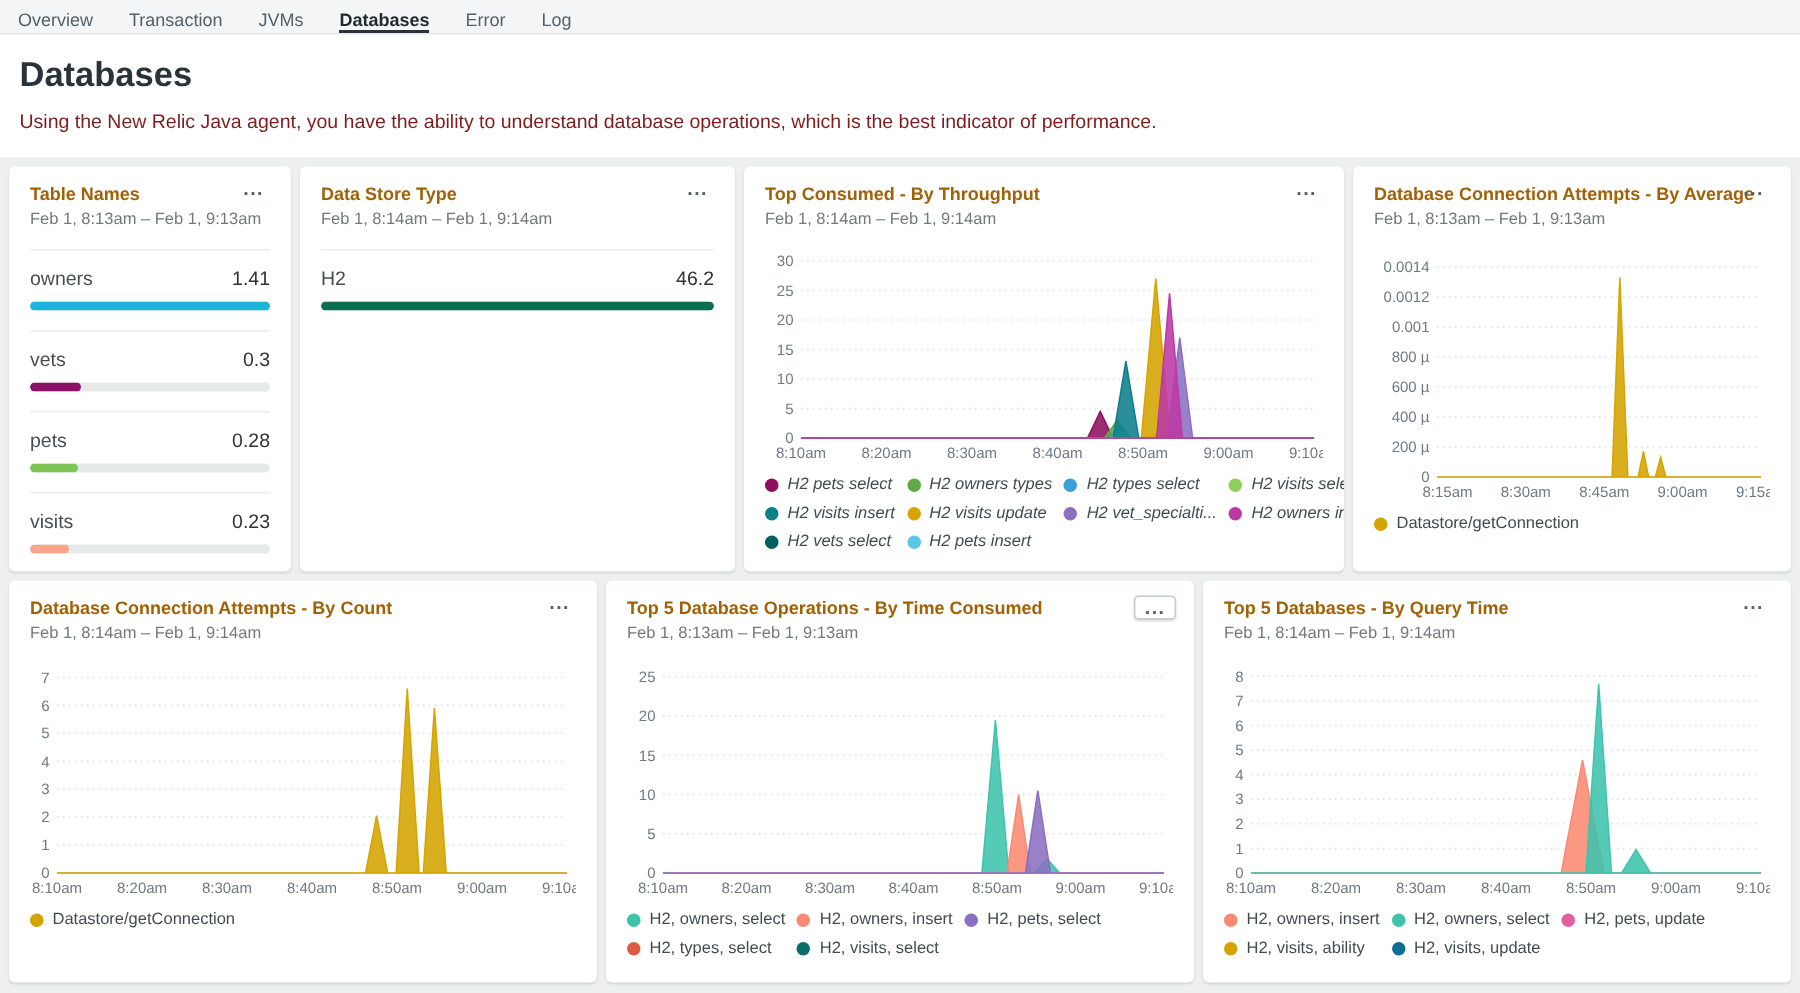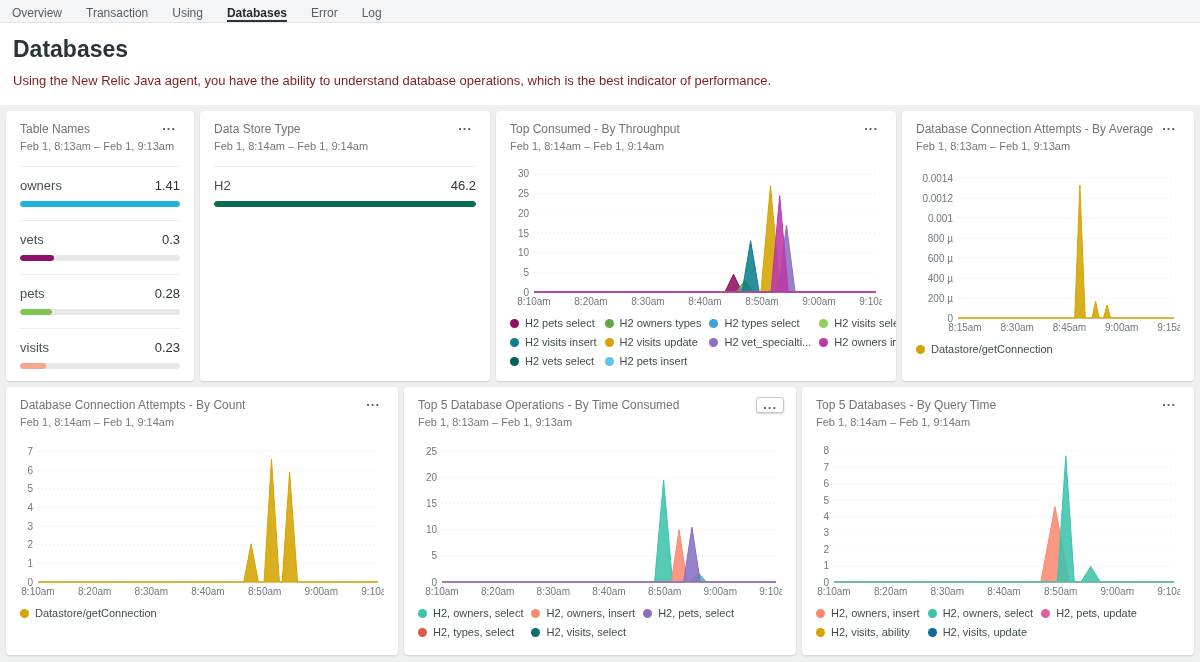--- a/index.html
+++ b/index.html
@@ -11,21 +11,21 @@
   .page-header{background:#fff;padding:13px 13px 17px}
   .page-title{font-size:23px;font-weight:bold;color:#28343a}
   .page-sub{font-size:13px;color:#7f1d1d;margin-top:10px}
   .main{padding:6px 6px 6px}
   .grid{display:grid;gap:6px;margin-bottom:6px}
   .row1{grid-template-columns:188px 290px 400px 1fr}
   .row2{grid-template-columns:repeat(3,1fr)}
   .card{background:#fff;border-radius:4px;box-shadow:0 1px 2px rgba(0,0,0,.13);padding:11px 14px;position:relative;overflow:hidden}
   .row1 .card{height:270px}
   .row2 .card{height:268px}
-  .card-title{font-size:12px;font-weight:normal;color:#737373}
+  .card-title{font-size:12px;font-weight:bold;color:#a16207}
   .card-range{font-size:11px;color:#72787c;margin-top:4px}
   .card-menu{position:absolute;top:8px;right:12px;font-size:13px;font-weight:bold;color:#535f66;letter-spacing:1px;cursor:pointer;padding:2px 6px;border-radius:3px;line-height:10px}
   .card-menu.boxed{border:1px solid #c6cacc;box-shadow:0 1px 2px rgba(0,0,0,.18);top:10px;background:#fff}
   .bars{margin-top:14px}
   .bar-row{border-top:1px solid #ebeced;padding:11px 0 13px}
   .bar-top{display:flex;justify-content:space-between;font-size:13px;color:#46504f;margin-bottom:8px}
   .bar-value{color:#2c3438}
   .bar-track{height:6px;background:#e7e9e9;border-radius:3px;overflow:hidden}
   .bar-fill{height:100%;border-radius:3px}
   .chart{margin-top:10px;line-height:0}
@@ -33,21 +33,21 @@
   .legend{display:grid;column-gap:8px;row-gap:7px;margin-top:9px;justify-content:start}
   .legend-item{display:flex;align-items:center;gap:6px;font-size:11px;color:#414c4e;cursor:pointer;white-space:nowrap}
   .dot{width:9px;height:9px;border-radius:50%;flex:none}
 </style>
 </head>
 <body>
 
 <div class="topnav" id="nav-tabs">
     <div class="tab">Overview</div>
     <div class="tab">Transaction</div>
-    <div class="tab">Using</div>
+    <div class="tab">JVMs</div>
     <div class="tab active">Databases</div>
     <div class="tab">Error</div>
     <div class="tab">Log</div>
   </div>
 
 <div class="page-header">
   <div class="page-title">Databases</div>
   <div class="page-sub">Using the New Relic Java agent, you have the ability to understand database operations, which is the best indicator of performance.</div>
 </div>
 
@@ -144,21 +144,21 @@
             <text class="tick" x="366.0" y="143" text-anchor="middle">9:10am</text>
             <polygon points="24.0,130 24.0,130.0 215.0,130.0 223.5,112.3 232.0,130.0 366.0,130.0 366.0,130" fill="#90105f" fill-opacity="0.88" stroke="#90105f" stroke-width="1"></polygon>
             <polygon points="24.0,130 24.0,130.0 226.3,130.0 234.9,118.2 243.5,130.0 257.7,130.0 266.3,122.1 274.8,130.0 366.0,130.0 366.0,130" fill="#61a944" fill-opacity="0.88" stroke="#61a944" stroke-width="1"></polygon>
             <polygon points="24.0,130 24.0,130.0 229.2,130.0 236.0,124.1 242.9,130.0 366.0,130.0 366.0,130" fill="#3b9fd9" fill-opacity="0.88" stroke="#3b9fd9" stroke-width="1"></polygon>
             <polygon points="24.0,130 24.0,130.0 230.3,130.0 237.2,126.1 244.0,130.0 366.0,130.0 366.0,130" fill="#8ed05e" fill-opacity="0.88" stroke="#8ed05e" stroke-width="1"></polygon>
             <polygon points="24.0,130 24.0,130.0 232.0,130.0 240.6,78.8 249.2,130.0 366.0,130.0 366.0,130" fill="#0d7f8b" fill-opacity="0.88" stroke="#0d7f8b" stroke-width="1"></polygon>
             <polygon points="24.0,130 24.0,130.0 250.9,130.0 260.5,23.7 270.2,130.0 366.0,130.0 366.0,130" fill="#d5a400" fill-opacity="0.88" stroke="#d5a400" stroke-width="1"></polygon>
             <polygon points="24.0,130 24.0,130.0 268.0,130.0 276.5,63.1 285.1,130.0 366.0,130.0 366.0,130" fill="#8b6fc2" fill-opacity="0.88" stroke="#8b6fc2" stroke-width="1"></polygon>
             <polygon points="24.0,130 24.0,130.0 261.1,130.0 269.7,33.6 278.2,130.0 366.0,130.0 366.0,130" fill="#bc39a5" fill-opacity="0.88" stroke="#bc39a5" stroke-width="1"></polygon>
           </svg></div>
-      <div class="legend" style="grid-template-columns: repeat(4, auto);">
+      <div class="legend" style="grid-template-columns: repeat(4, auto); font-style: italic;">
           <div class="legend-item">
             <span class="dot" style="background:#90105f"></span>
             <span>H2 pets select</span>
           </div>
           <div class="legend-item">
             <span class="dot" style="background:#61a944"></span>
             <span>H2 owners types</span>
           </div>
           <div class="legend-item">
             <span class="dot" style="background:#3b9fd9"></span>

